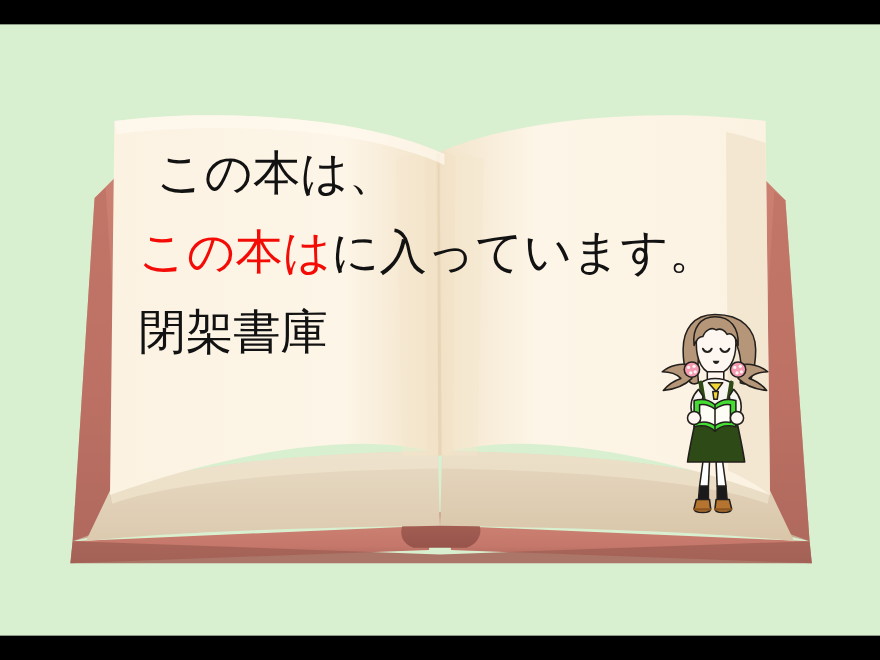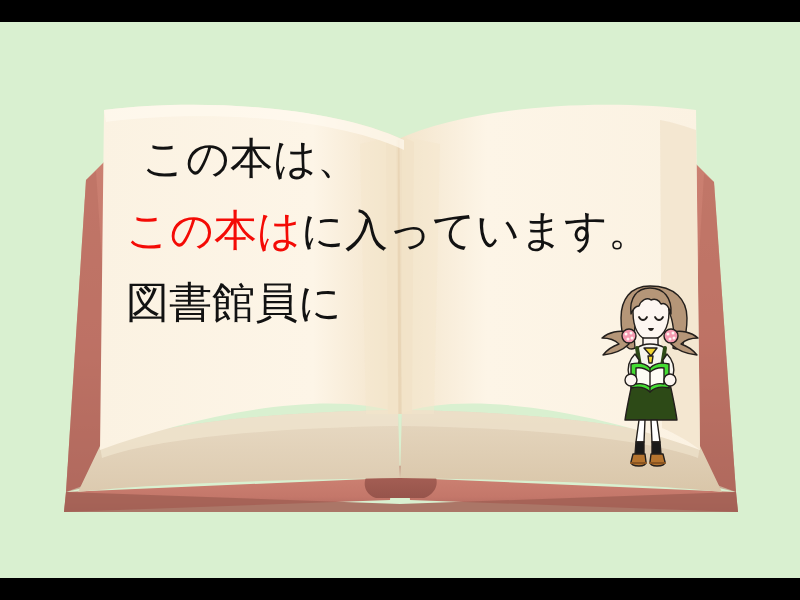--- a/index.html
+++ b/index.html
@@ -171,21 +171,21 @@
 
         <path d="M 660,98 C 672,100 684,104 696,108 L 700,428 C 690,420 676,412 662,406 Z" fill="#efe0c7" opacity="0.65"></path>
 
         <path d="M 104,88 C 200,76 330,84 404,118 L 404,128 C 330,94 200,88 106,100 Z" fill="#fffaf0" opacity="0.7"></path>
       </svg>
     </div>
 
     <div class="text-block">
       <div class="text-line line-1">この本は、</div>
       <div class="text-line line-2"><span class="hl-red">この本は</span><span>に入っています。</span></div>
-      <div class="text-line line-3">図書館員に</div>
+      <div class="text-line line-3">閉架書庫</div>
     </div>
 
     <div class="girl">
       <svg width="110" height="200" viewBox="0 0 110 200" xmlns="http://www.w3.org/2000/svg">
         <g stroke="#231f1c" stroke-width="1.4" stroke-linejoin="round" stroke-linecap="round">
 
           <path d="M 55,16 C 35,16 26,30 26,48 C 26,60 28,68 30,74
                    C 32,79 36,80 40,78 C 38,64 40,50 44,44
                    C 52,48 66,48 74,42 C 78,50 80,64 78,78
                    C 82,80 86,79 88,74 C 90,68 92,60 92,48 C 92,30 80,16 55,16 Z" fill="#b59678"></path>

